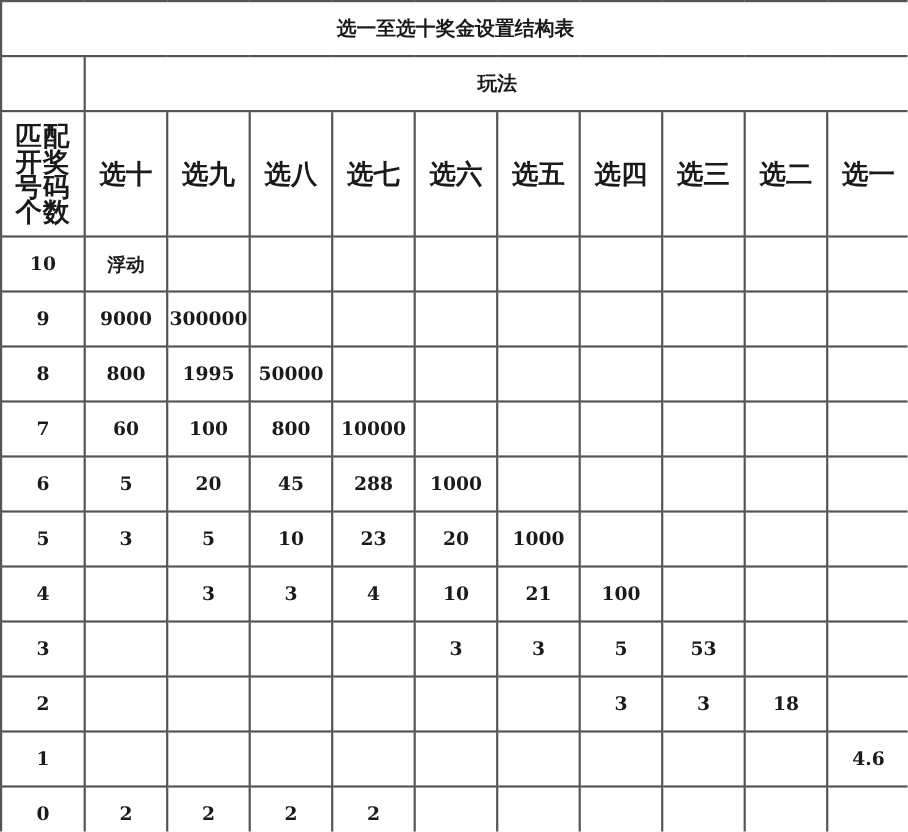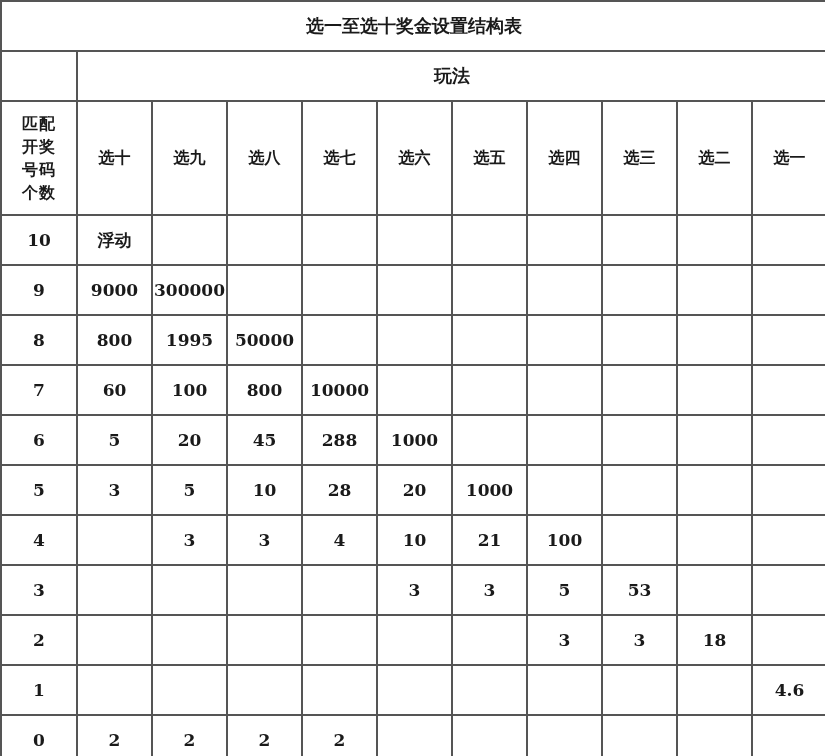--- a/index.html
+++ b/index.html
@@ -17,21 +17,21 @@
     text-align: center;
     vertical-align: middle;
     padding: 0;
     font-size: 17px;
     font-weight: bold;
     white-space: nowrap;
     overflow: hidden;
   }
   tr.title-row td { height: 48px; font-size: 18px; }
   tr.group-row td { height: 48px; font-size: 18px; }
-  tr.header-row td { height: 112px; font-size: 16px; }
+  tr.header-row td { height: 112px; font-size: 24px; }
   tr.data-row td { height: 48px; }
   td.count-head { white-space: normal; line-height: 23px; font-size: 17px; letter-spacing: 1px; }
   col.c0 { width: 76px; }
   col.cn { width: 75px; }
 </style>
 </head>
 <body>
 
 <table>
   <colgroup>
@@ -136,21 +136,21 @@
         <td></td>
         <td></td>
         <td></td>
         <td></td>
       </tr>
       <tr class="data-row">
         <td>5</td>
         <td>3</td>
         <td>5</td>
         <td>10</td>
-        <td>28</td>
+        <td>23</td>
         <td>20</td>
         <td>1000</td>
         <td></td>
         <td></td>
         <td></td>
         <td></td>
       </tr>
       <tr class="data-row">
         <td>4</td>
         <td></td>

